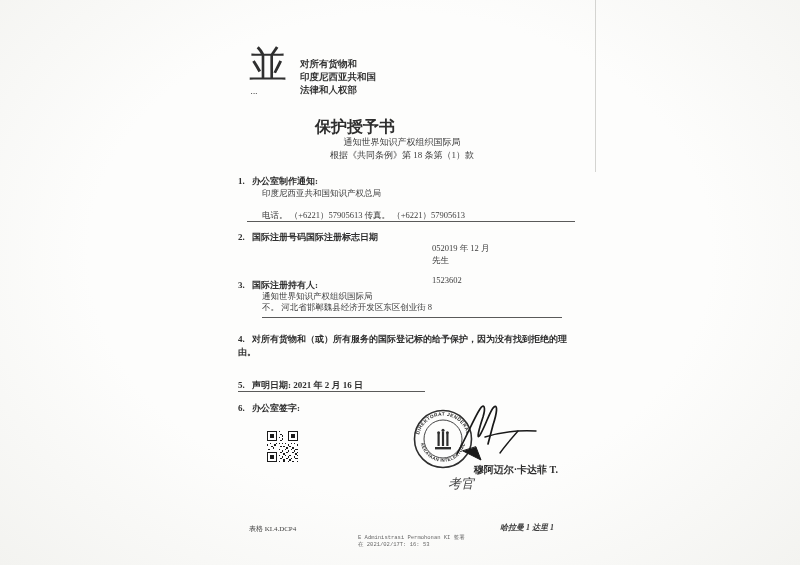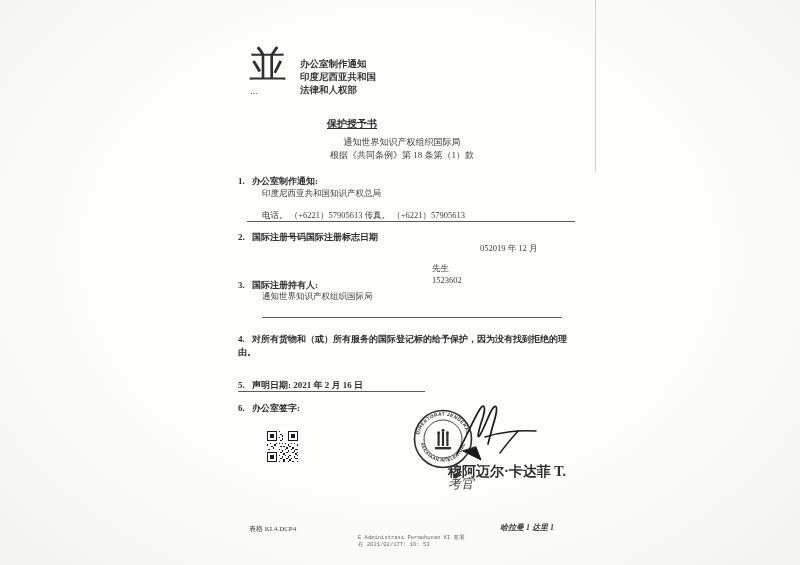--- a/index.html
+++ b/index.html
@@ -12,65 +12,65 @@
     position:relative;width:800px;height:565px;
     background:radial-gradient(ellipse at 50% 45%, #fdfdfc 55%, #f3f3f0 100%);
     color:#3a3a3a;
   }
   .abs{position:absolute;}
   .edge-line{position:absolute;left:595px;top:0;width:1px;height:172px;background:#d4d4d1;}
   
   .logo-glyph{left:249px;top:44px;font-size:38px;line-height:40px;color:#2f2f2f;}
   .logo-caption{left:251px;top:91px;font-size:4px;letter-spacing:1px;color:#555;}
   .ministry{left:300px;top:58px;font-size:9.5px;font-weight:700;line-height:13px;color:#333;}
-  .title{left:327px;top:117px;font-size:10px;font-weight:700;color:#2e2e2e;text-decoration:underline;}
+  .title{left:315px;top:117px;font-size:16px;font-weight:700;color:#2e2e2e;}
   .notice{left:272px;top:136px;width:260px;text-align:center;font-size:9px;line-height:12.5px;color:#3c3c3c;}
   
   .sec-head{font-size:9px;font-weight:700;color:#2f2f2f;white-space:nowrap;}
   .sec-num{display:inline-block;width:14px;}
   .sec-line{font-size:8.5px;color:#3d3d3d;white-space:nowrap;}
   .rule{position:absolute;height:1px;background:#5a5a5a;}
   .s1-head{left:238px;top:175px;}
   .s1-l0{left:262px;top:188px;}
   .s1-l1{left:262px;top:199px;}
   .s1-l2{left:262px;top:210px;}
   .u1{left:247px;top:221px;width:328px;}
   .s2-head{left:238px;top:231px;}
   .s2-v0{left:432px;top:231px;margin-top:44px;}
-  .s2-v1{left:432px;top:243px;margin-left:48px;}
-  .s2-v2{left:432px;top:255px;margin-top:8px;}
+  .s2-v1{left:432px;top:243px;}
+  .s2-v2{left:432px;top:255px;}
   .s3-head{left:238px;top:279px;}
   .s3-l0{left:262px;top:291px;}
   .s3-l1{left:262px;top:302px;}
   .u3{left:262px;top:317px;width:300px;}
   .s4-head{left:238px;top:333px;white-space:normal;width:340px;}
   .s5-head{left:238px;top:379px;}
   .u5{left:238px;top:391px;width:187px;}
   .s6-head{left:238px;top:402px;}
   
   .qr{left:267px;top:431px;}
   .stamp{left:405px;top:398px;}
-  .signer-name{left:448px;top:463px;width:110px;text-align:right;font-size:14px;font-weight:700;color:#2e2e2e;white-space:nowrap;}
+  .signer-name{left:448px;top:463px;width:110px;text-align:right;font-size:10px;font-weight:700;color:#2e2e2e;white-space:nowrap;}
   .signer-title{left:448px;top:475px;width:110px;text-align:left;font-size:13px;font-style:italic;color:#444;}
   
   .form-code{left:249px;top:524px;font-size:7px;color:#454545;}
   .page-label{left:500px;top:522px;font-size:8px;font-weight:700;font-style:italic;color:#3d3d3d;}
   .esign{left:358px;top:534px;font-size:5.5px;line-height:7px;color:#6a6a6a;font-family:"Liberation Mono","DejaVu Sans Mono",monospace;}
 </style>
 </head>
 <body>
 
 <div id="doc">
 
   <div class="edge-line"></div>
 
   <div class="abs logo-glyph">並</div>
   <div class="abs logo-caption">▪▪▪</div>
   <div class="abs ministry">
-    <div>办公室制作通知</div>
+    <div>对所有货物和</div>
     <div>印度尼西亚共和国</div>
     <div>法律和人权部</div>
   </div>
 
   <div class="abs title">保护授予书</div>
   <div class="abs notice">
     <div>通知世界知识产权组织国际局</div>
     <div>根据《共同条例》第 18 条第（1）款</div>
   </div>
 
@@ -79,20 +79,21 @@
   <div class="abs sec-line s1-l2">电话。 （+6221）57905613 传真。 （+6221）57905613</div>
   <div class="rule u1"></div>
 
   <div class="abs sec-head s2-head"><span class="sec-num">2.</span><span>国际注册号码国际注册标志日期</span></div>
   <div class="abs sec-line s2-v0">1523602</div>
   <div class="abs sec-line s2-v1">052019 年 12 月</div>
   <div class="abs sec-line s2-v2">先生</div>
 
   <div class="abs sec-head s3-head"><span class="sec-num">3.</span><span>国际注册持有人:</span></div>
   <div class="abs sec-line s3-l0">通知世界知识产权组织国际局</div>
+  <div class="abs sec-line s3-l1">不。 河北省邯郸魏县经济开发区东区创业街 8</div>
   <div class="rule u3"></div>
 
   <div class="abs sec-head s4-head"><span class="sec-num">4.</span><span>对所有货物和（或）所有服务的国际登记标的给予保护，因为没有找到拒绝的理由。</span></div>
 
   <div class="abs sec-head s5-head"><span class="sec-num">5.</span><span>声明日期: 2021 年 2 月 16 日</span></div>
   <div class="rule u5"></div>
 
   <div class="abs sec-head s6-head"><span class="sec-num">6.</span><span>办公室签字:</span></div>
 
   <svg class="abs qr" width="31" height="31" viewBox="0 0 21 21" shape-rendering="crispEdges">

